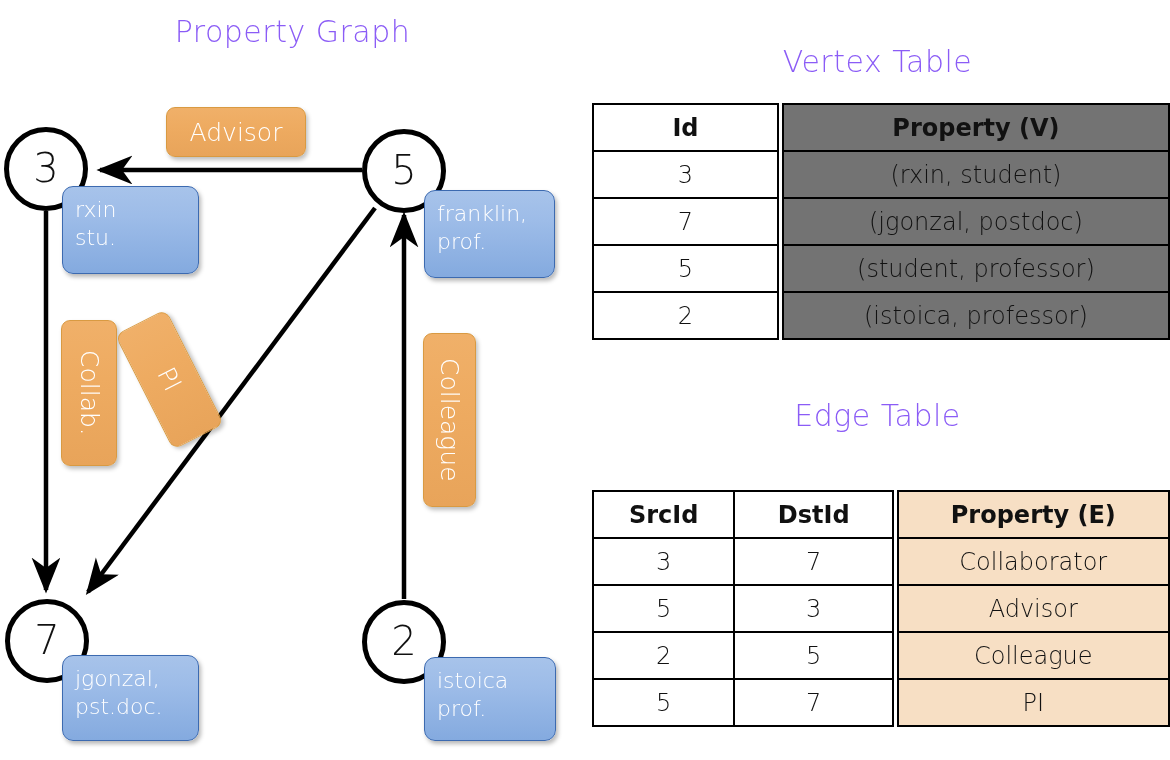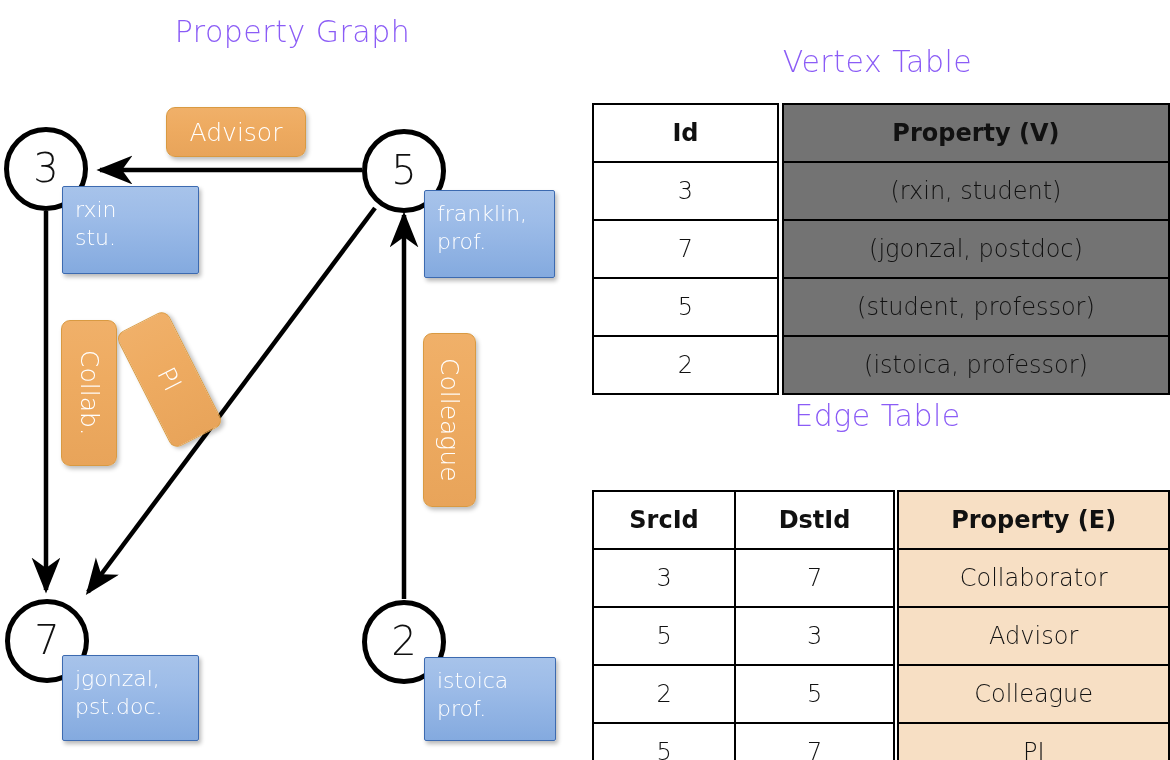--- a/index.html
+++ b/index.html
@@ -66,21 +66,21 @@
   }
   #node-3 { left: 4px;   top: 127px; }
   #node-5 { left: 362px; top: 129px; }
   #node-7 { left: 5px;   top: 599px; }
   #node-2 { left: 362px; top: 600px; }
 
   
   .prop-box {
     position: absolute;
     border: 1.5px solid #3c6ab0;
-    border-radius: 2px;
+    border-radius: 11px;
     background: linear-gradient(to bottom, #a7c3ea 0%, #9dbce8 35%, #84aadf 100%);
     box-shadow: 2px 3px 4px rgba(0,0,0,0.28);
     box-sizing: border-box;
     color: #ffffff;
     font-family: "DejaVu Sans", sans-serif;
     font-weight: 300;
     font-size: 22px;
     line-height: 1.28;
     padding: 9px 0 0 12px;
     z-index: 4;
@@ -142,21 +142,21 @@
     position: absolute;
     border-collapse: collapse;
     font-family: "DejaVu Sans", sans-serif;
     font-weight: 300;
     font-size: 24px;
     color: #111;
   }
   .tbl td, .tbl th {
     border: 2.5px solid #000;
     text-align: center;
-    padding: 14px;
+    padding: 8px;
     height: 47px;
     font-weight: 300;
     box-sizing: border-box;
   }
   .tbl th {
     font-weight: 700;
     font-size: 24px;
   }
   .sep-col {
     border: none !important;

